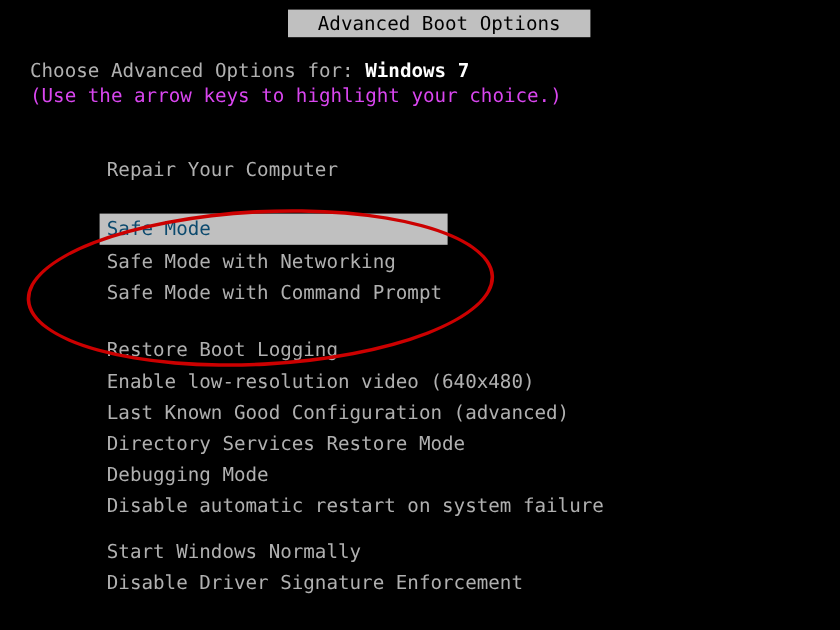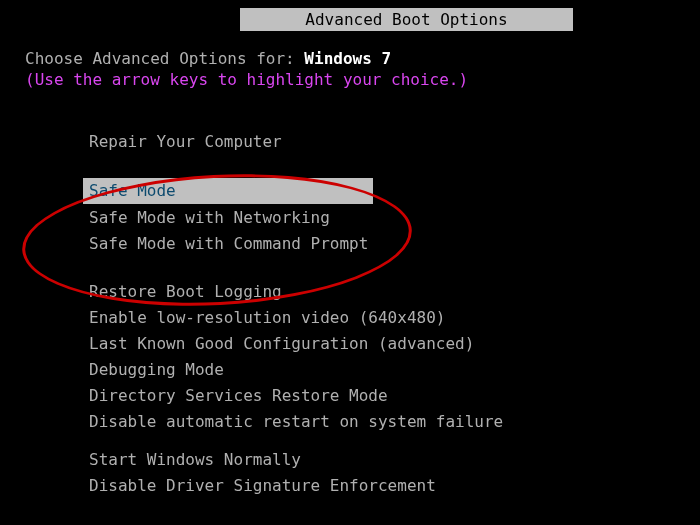--- a/index.html
+++ b/index.html
@@ -17,21 +17,21 @@
       overflow: hidden;
       position: relative;
     }
     .title-bar {
       background: #c0c0c0;
       color: #000;
       text-align: center;
       padding: 2px 0;
       font-weight: normal;
       margin: 8px 20px 0 240px;
-      width: 333px;
+      width: 252px;
     }
     .content {
       padding: 18px 25px;
     }
     .header-line {
       margin-bottom: 2px;
     }
     .os-name {
       color: #fff;
       font-weight: bold;
@@ -114,24 +114,24 @@
       <div class="menu-item">
         <span>Restore Boot Logging</span>
       </div>
       <div class="menu-item">
         <span>Enable low-resolution video (640x480)</span>
       </div>
       <div class="menu-item">
         <span>Last Known Good Configuration (advanced)</span>
       </div>
       <div class="menu-item">
-        <span>Debugging Mode</span>
+        <span>Directory Services Restore Mode</span>
       </div>
       <div class="menu-item">
-        <span>Directory Services Restore Mode</span>
+        <span>Debugging Mode</span>
       </div>
       <div class="menu-item">
         <span>Disable automatic restart on system failure</span>
       </div>
       <div class="menu-item last-item">
         <span>Start Windows Normally</span>
       </div>
       <div class="menu-item">
         <span>Disable Driver Signature Enforcement</span>
       </div>

